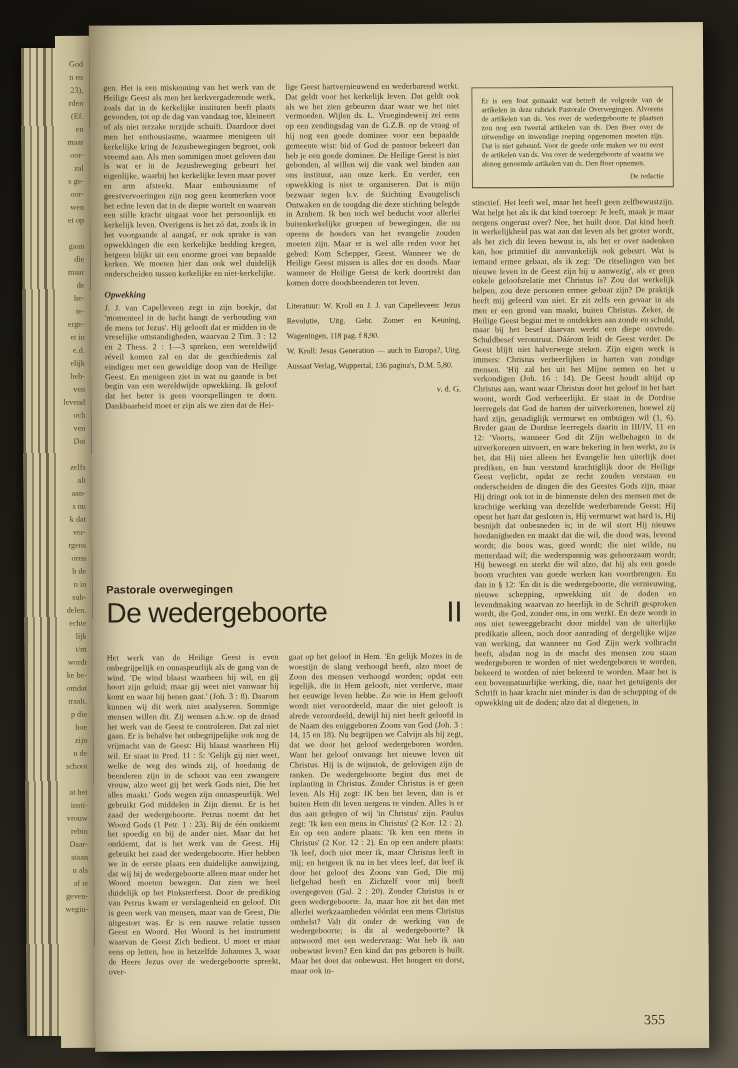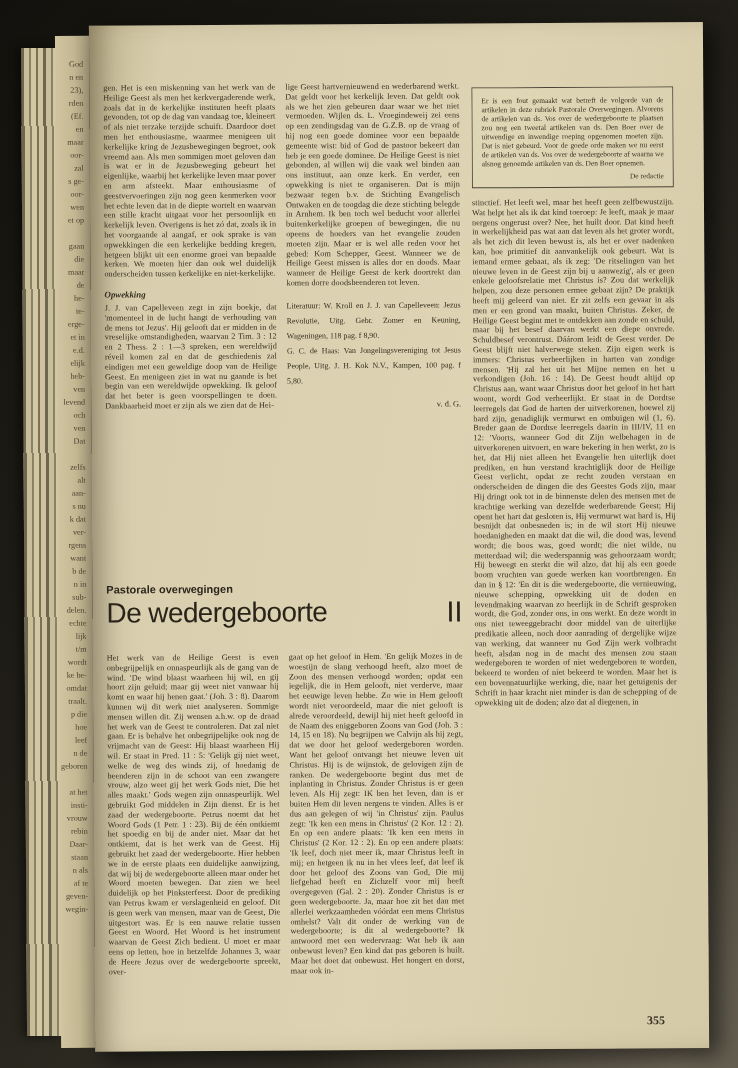--- a/index.html
+++ b/index.html
@@ -65,21 +65,21 @@
     letter-spacing:-0.6px; color:#29231a;
   }
   .part {
     font-family:"Liberation Sans", sans-serif; font-size:29px; font-weight:400;
     color:#29231a; padding-right:4px;
   }
   .a2c1 { position:absolute; left:14px;  top:628px; width:172px; height:392px; overflow:hidden; }
   .a2c2 { position:absolute; left:196px; top:628px; width:174px; height:392px; overflow:hidden; }
   .pageno {
     position:absolute; right:44px; bottom:20px;
-    font-size:12px; font-weight:bold; color:#3a3226;
+    font-size:14px; font-weight:normal; color:#3a3226;
   }
 </style>
 </head>
 <body>
 
 <div class="scene">
   <div class="book">
 
     <div class="page-stack"></div>
     <div class="prev-page"></div>
@@ -115,37 +115,37 @@
         <div>ven</div>
         <div>Dat</div>
         <div></div>
         <div>zelfs</div>
         <div>alt</div>
         <div>aan-</div>
         <div>s nu</div>
         <div>k dat</div>
         <div>ver-</div>
         <div>rgens</div>
-        <div>want</div>
+        <div>oren</div>
         <div>b de</div>
         <div>n in</div>
         <div>sub-</div>
         <div>delen.</div>
         <div>echte</div>
         <div>lijk</div>
         <div>t/m</div>
         <div>wordt</div>
         <div>ke be-</div>
         <div>omdat</div>
         <div>traalt.</div>
         <div>p die</div>
         <div>hoe</div>
-        <div>leef</div>
+        <div>zijn</div>
         <div>n de</div>
-        <div>geboren</div>
+        <div>schoot</div>
         <div></div>
         <div>at het</div>
         <div>insti-</div>
         <div>vrouw</div>
         <div>rebin</div>
         <div>Daar-</div>
         <div>staan</div>
         <div>n als</div>
         <div>af te</div>
         <div>geven-</div>
@@ -157,21 +157,21 @@
       <div class="c1a">
         <p class="bt">gen. Het is een miskenning van het werk van de Heilige Geest als men het kerkvergaderende werk, zoals dat in de kerkelijke instituten heeft plaats gevonden, tot op de dag van vandaag toe, kleineert of als niet terzake terzijde schuift. Daardoor doet men het enthousiasme, waarmee menigeen uit kerkelijke kring de Jezusbewegingen begroet, ook vreemd aan. Als men sommigen moet geloven dan is wat er in de Jezusbeweging gebeurt het eigenlijke, waarbij het kerkelijke leven maar pover en arm afsteekt. Maar enthousiasme of geestvervoeringen zijn nog geen kenmerken voor het echte leven dat in de diepte wortelt en waarvan een stille kracht uitgaat voor het persoonlijk en kerkelijk leven. Overigens is het zó dat, zoals ik in het voorgaande al aangaf, er ook sprake is van opwekkingen die een kerkelijke bedding kregen, hetgeen blijkt uit een enorme groei van bepaalde kerken. We moeten hier dan ook wel duidelijk onderscheiden tussen kerkelijke en niet-kerkelijke.</p>
         <h4 class="ophead">Opwekking</h4>
         <p class="bt">J. J. van Capelleveen zegt in zijn boekje, dat 'momenteel in de lucht hangt de verhouding van de mens tot Jezus'. Hij gelooft dat er midden in de vreselijke omstandigheden, waarvan 2 Tim. 3 : 12 en 2 Thess. 2 : 1—3 spreken, een wereldwijd réveil komen zal en dat de geschiedenis zal eindigen met een geweldige doop van de Heilige Geest. En menigeen ziet in wat nu gaande is het begin van een wereldwijde opwekking. Ik geloof dat het beter is geen voorspellingen te doen. Dankbaarheid moet er zijn als we zien dat de Hei-</p>
       </div>
 
       <div class="c2a">
         <p class="bt">lige Geest hartvernieuwend en wederbarend werkt. Dat geldt voor het kerkelijk leven. Dat geldt ook als we het zien gebeuren daar waar we het niet vermoeden. Wijlen ds. L. Vroegindeweij zei eens op een zendingsdag van de G.Z.B. op de vraag of hij nog een goede dominee voor een bepaalde gemeente wist: bid of God de pastoor bekeert dan heb je een goede dominee. De Heilige Geest is niet gebonden, al willen wij die vaak wel binden aan ons instituut, aan onze kerk. En verder, een opwekking is niet te organiseren. Dat is mijn bezwaar tegen b.v. de Stichting Evangelisch Ontwaken en de toogdag die deze stichting belegde in Arnhem. Ik ben toch wel beducht voor allerlei buitenkerkelijke groepen of bewegingen, die nu opeens de hoeders van het evangelie zouden moeten zijn. Maar er is wel alle reden voor het gebed: Kom Schepper, Geest. Wanneer we de Heilige Geest missen is alles dor en doods. Maar wanneer de Heilige Geest de kerk doortrekt dan komen dorre doodsbeenderen tot leven.</p>
         <div class="lit">
           <p>Literatuur: W. Kroll en J. J. van Capelleveen: Jezus Revolutie, Uitg. Gebr. Zomer en Keuning, Wageningen, 118 pag. f 8,90.</p>
-          <p>G. C. de Haas: Van Jongelingsvereniging tot Jesus People, Uitg. J. H. Kok N.V., Kampen, 100 pag. f 5,80.</p>
+          <p>W. Kroll: Jesus Generation — auch in Europa?, Uitg. Aussaat Verlag, Wuppertal, 136 pagina's, D.M. 5,80.</p>
         </div>
         <p class="vdg">v. d. G.</p>
       </div>
 
       <div class="c3">
         <div class="edbox">
           <p>Er is een fout gemaakt wat betreft de volgorde van de artikelen in deze rubriek Pastorale Overwegingen. Alvorens de artikelen van ds. Vos over de wedergeboorte te plaatsen zou nog een tweetal artikelen van ds. Den Boer over de uitwendige en inwendige roeping opgenomen moeten zijn. Dat is niet gebeurd. Voor de goede orde maken we nu eerst de artikelen van ds. Vos over de wedergeboorte af waarna we alsnog genoemde artikelen van ds. Den Boer opnemen.</p>
           <p class="sig">De redactie</p>
         </div>
         <p class="bt">stinctief. Het leeft wel, maar het heeft geen zelfbewustzijn. Wat helpt het als ik dat kind toeroep: Je leeft, maak je maar nergens ongerust over? Nee, het huilt door. Dat kind heeft in werkelijkheid pas wat aan dat leven als het groter wordt, als het zich dit leven bewust is, als het er over nadenken kan, hoe primitief dit aanvankelijk ook gebeurt. Wat is iemand ermee gebaat, als ik zeg: 'De ritselingen van het nieuwe leven in de Geest zijn bij u aanwezig', als er geen enkele geloofsrelatie met Christus is? Zou dat werkelijk helpen, zou deze personen ermee gebaat zijn? De praktijk heeft mij geleerd van niet. Er zit zelfs een gevaar in als men er een grond van maakt, buiten Christus. Zeker, de Heilige Geest begint met te ontdekken aan zonde en schuld, maar bij het besef daarvan werkt een diepe onvrede. Schuldbesef verontrust. Dáárom leidt de Geest verder. De Geest blijft niet halverwege steken. Zijn eigen werk is immers: Christus verheerlijken in harten van zondige mensen. 'Hij zal het uit het Mijne nemen en het u verkondigen (Joh. 16 : 14). De Geest houdt altijd op Christus aan, want waar Christus door het geloof in het hart woont, wordt God verheerlijkt. Er staat in de Dordtse leerregels dat God de harten der uitverkorenen, hoewel zij hard zijn, genadiglijk vermurwt en ombuigen wil (1, 6). Breder gaan de Dordtse leerregels daarin in III/IV, 11 en 12: 'Voorts, wanneer God dit Zijn welbehagen in de uitverkorenen uitvoert, en ware bekering in hen werkt, zo is het, dat Hij niet alleen het Evangelie hen uiterlijk doet prediken, en hun verstand krachtiglijk door de Heilige Geest verlicht, opdat ze recht zouden verstaan en onderscheiden de dingen die des Geestes Gods zijn, maar Hij dringt ook tot in de binnenste delen des mensen met de krachtige werking van dezelfde wederbarende Geest; Hij opent het hart dat gesloten is, Hij vermurwt wat hard is, Hij besnijdt dat onbesneden is; in de wil stort Hij nieuwe hoedanigheden en maakt dat die wil, die dood was, levend wordt; die boos was, goed wordt; die niet wilde, nu metterdaad wil; die wederspannig was gehoorzaam wordt; Hij beweegt en sterkt die wil alzo, dat hij als een goede boom vruchten van goede werken kan voortbrengen. En dan in § 12: 'En dit is die wedergeboorte, die vernieuwing, nieuwe schepping, opwekking uit de doden en levendmaking waarvan zo heerlijk in de Schrift gesproken wordt, die God, zonder ons, in ons werkt. En deze wordt in ons niet teweeggebracht door middel van de uiterlijke predikatie alleen, noch door aanrading of dergelijke wijze van werking, dat wanneer nu God Zijn werk volbracht heeft, alsdan nog in de macht des mensen zou staan wedergeboren te worden of niet wedergeboren te worden, bekeerd te worden of niet bekeerd te worden. Maar het is een bovennatuurlijke werking, die, naar het getuigenis der Schrift in haar kracht niet minder is dan de schepping of de opwekking uit de doden; alzo dat al diegenen, in</p>

